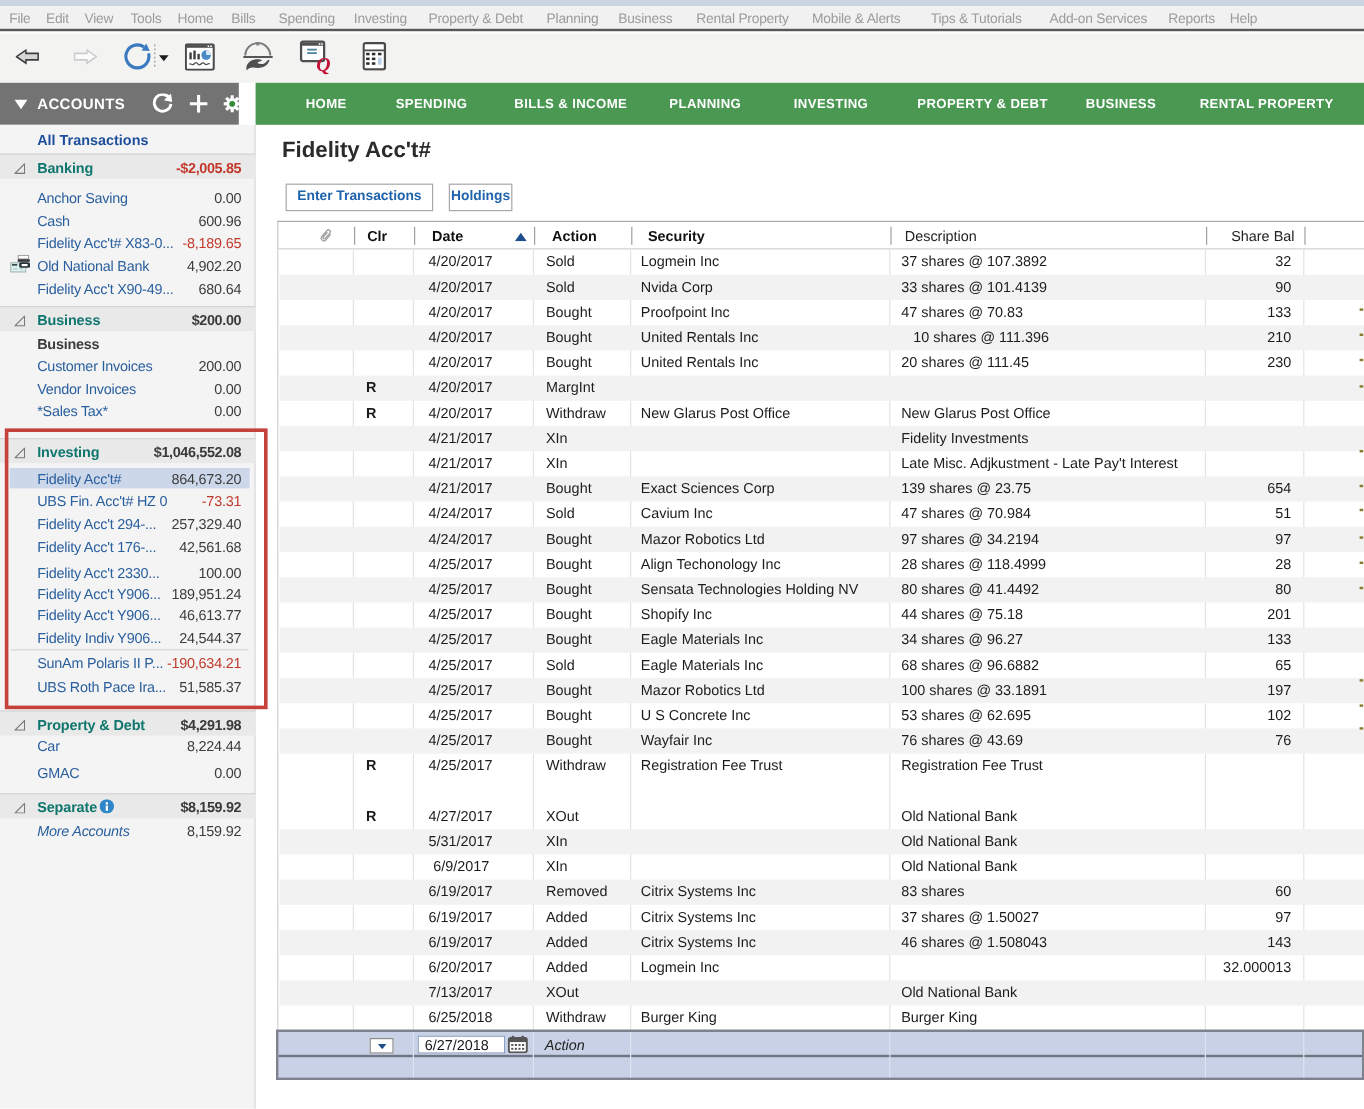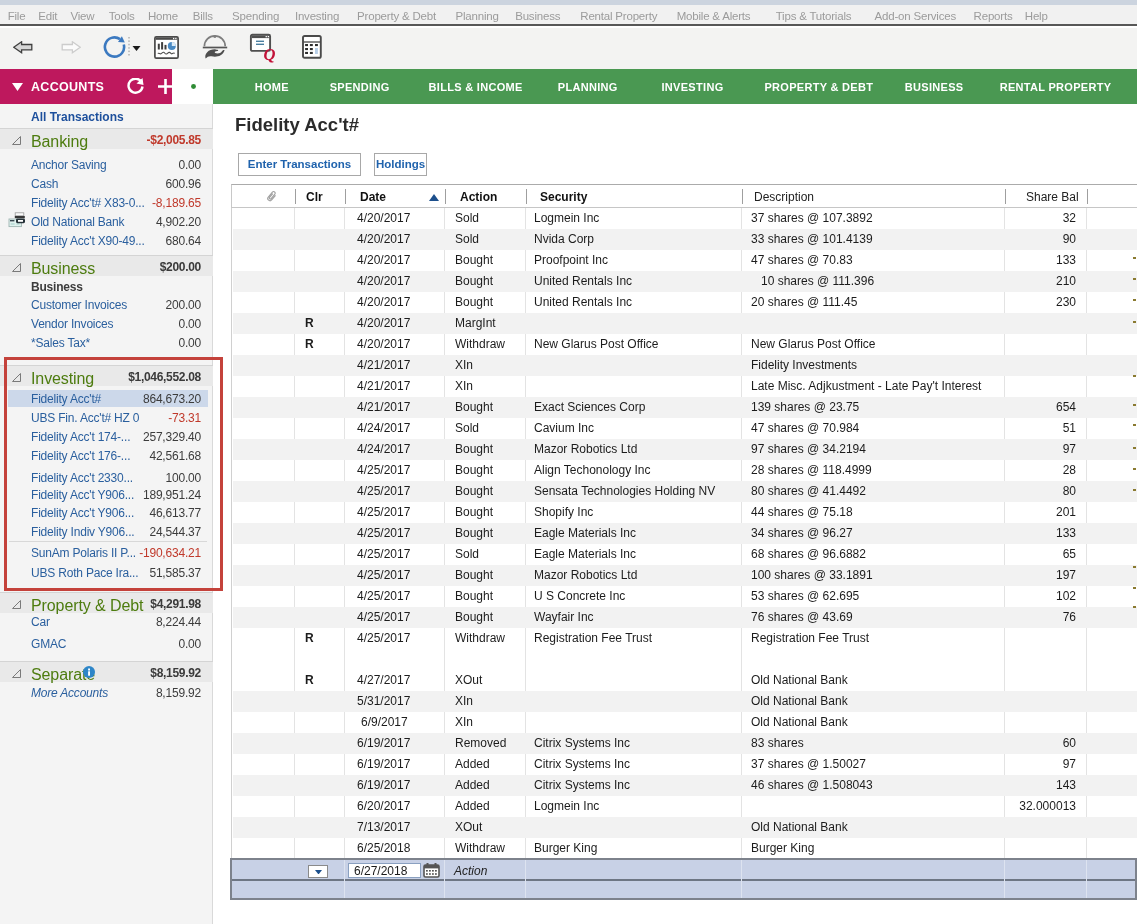--- a/index.html
+++ b/index.html
@@ -2,26 +2,26 @@
 <html><head><meta charset="utf-8">
 <style>
 *{margin:0;padding:0;box-sizing:border-box}
 html,body{width:1137px;height:924px;overflow:hidden;background:#fff;
  font-family:"Liberation Sans",sans-serif;position:relative}
 .abs{position:absolute}
 #topstrip{left:0;top:0;width:1137px;height:5px;background:#ccd4df}
 #menubar{left:0;top:5px;width:1137px;height:21px;background:#f1f1f1;border-bottom:2px solid #575757}
 .mi{position:absolute;top:4.5px;font-size:11.5px;color:#9b9b9b;letter-spacing:-.2px}
 #toolbar{left:0;top:28px;width:1137px;height:41px;background:#f3f3f2}
-#sgreen{left:0;top:69px;width:172px;height:35px;background:#be185d}
+#sgreen{left:0;top:69px;width:199px;height:35px;background:#737373}
 #ngreen{left:213px;top:69px;width:924px;height:35px;background:#4a9852}
 .nv{position:absolute;top:11.5px;font-size:11px;font-weight:bold;color:#fff;letter-spacing:.3px}
 #sidebar{left:0;top:104px;width:213px;height:820px;background:#f4f4f4;border-right:1px solid #d9d9d9}
 .band{position:absolute;left:0;width:213px;height:21px;background:#e9e9e9;border-top:1px solid #d4d4d4}
-.bandlbl{position:absolute;left:31px;top:4px;font-size:16px;font-weight:normal;color:#4d7c0f;letter-spacing:-.1px}
+.bandlbl{position:absolute;left:31px;top:4px;font-size:12px;font-weight:bold;color:#0f766e;letter-spacing:-.1px}
 .bandamt{position:absolute;right:12px;top:4px;font-size:12px;font-weight:bold;color:#3a3a3a;letter-spacing:-.3px}
 .tri{position:absolute;left:12px;top:7px;width:9px;height:9px}
 .srow{position:absolute;left:0;width:213px;height:19px}
 .sname{position:absolute;left:31px;top:2.5px;font-size:12px;color:#2a5f9e;white-space:nowrap;letter-spacing:-.2px}
 .samt{position:absolute;right:12px;top:2.5px;font-size:12px;color:#3c3c3c;letter-spacing:-.2px}
 .neg{color:#c0392b!important}
 #alltx{left:31px;top:110px;font-size:12px;font-weight:bold;color:#1d4f9c}
 #redbox{left:4px;top:357px;width:219px;height:234px;border:3px solid #c4423b}
 #title{left:235px;top:114px;font-size:18.5px;font-weight:bold;color:#2b2b2b}
 .btn{position:absolute;top:153px;height:23px;background:#fff;border:1px solid #a8a8a8;
@@ -245,21 +245,21 @@
 <div class="abs srow" style="top:389px">
     <div class="abs" style="left:8px;top:1px;width:200px;height:17px;background:#ccd8ea"></div>
     <span class="sname" style="">Fidelity Acc't#</span>
 <span class="samt">864,673.20</span>
 </div>
 <div class="abs srow" style="top:408px">
     <span class="sname" style="">UBS Fin. Acc't# HZ 0</span>
 <span class="samt neg">-73.31</span>
 </div>
 <div class="abs srow" style="top:427px">
-    <span class="sname" style="">Fidelity Acc't 174-...</span>
+    <span class="sname" style="">Fidelity Acc't 294-...</span>
 <span class="samt">257,329.40</span>
 </div>
 <div class="abs srow" style="top:446px">
     <span class="sname" style="">Fidelity Acc't 176-...</span>
 <span class="samt">42,561.68</span>
 </div>
 <div class="abs srow" style="top:468px">
     <span class="sname" style="">Fidelity Acc't 2330...</span>
 <span class="samt">100.00</span>
 </div>

